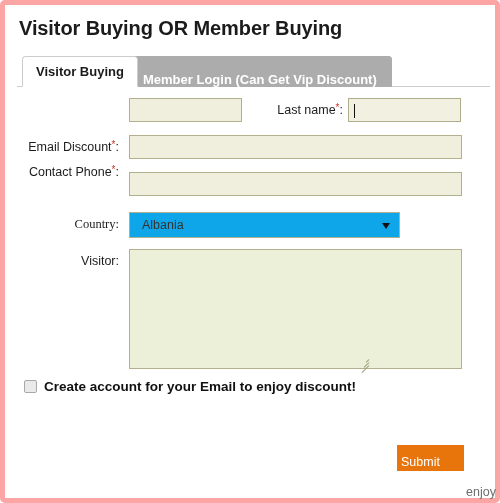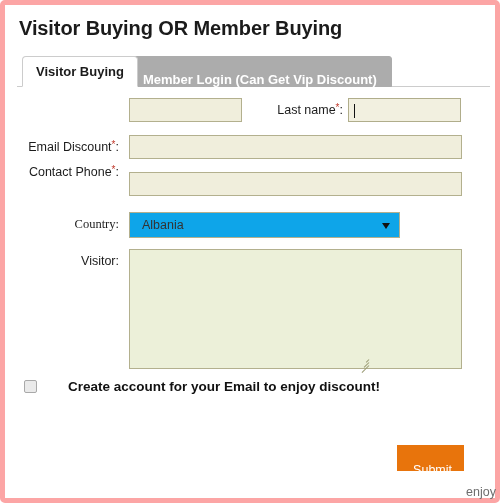--- a/index.html
+++ b/index.html
@@ -171,21 +171,20 @@
     transform: rotate(-45deg);
     transform-origin: right center;
   }
   
   #cb-row {
     position: absolute;
     left: 19px;
     top: 374px;
     display: flex;
     align-items: center;
-    gap: 24px;
   }
   #create-account-checkbox {
     width: 13px;
     height: 13px;
     background: #eaeaea;
     border: 1px solid #a9a9a9;
     border-radius: 2px;
     cursor: pointer;
     flex: none;
   }
@@ -204,22 +203,22 @@
     top: 440px;
     width: 67px;
     height: 26px;
     background: #e8740c;
     color: #ffffff;
     border: none;
     font-family: "Liberation Sans", sans-serif;
     font-size: 12.5px;
     cursor: pointer;
     line-height: 26px;
-    text-align: right;
-    padding: 12px;
+    text-align: left;
+    padding: 4px;
   }
   #close-link {
     position: absolute;
     left: 461px;
     top: 480px;
     font-size: 12.5px;
     color: #6d6d6d;
     cursor: pointer;
   }
 </style>

